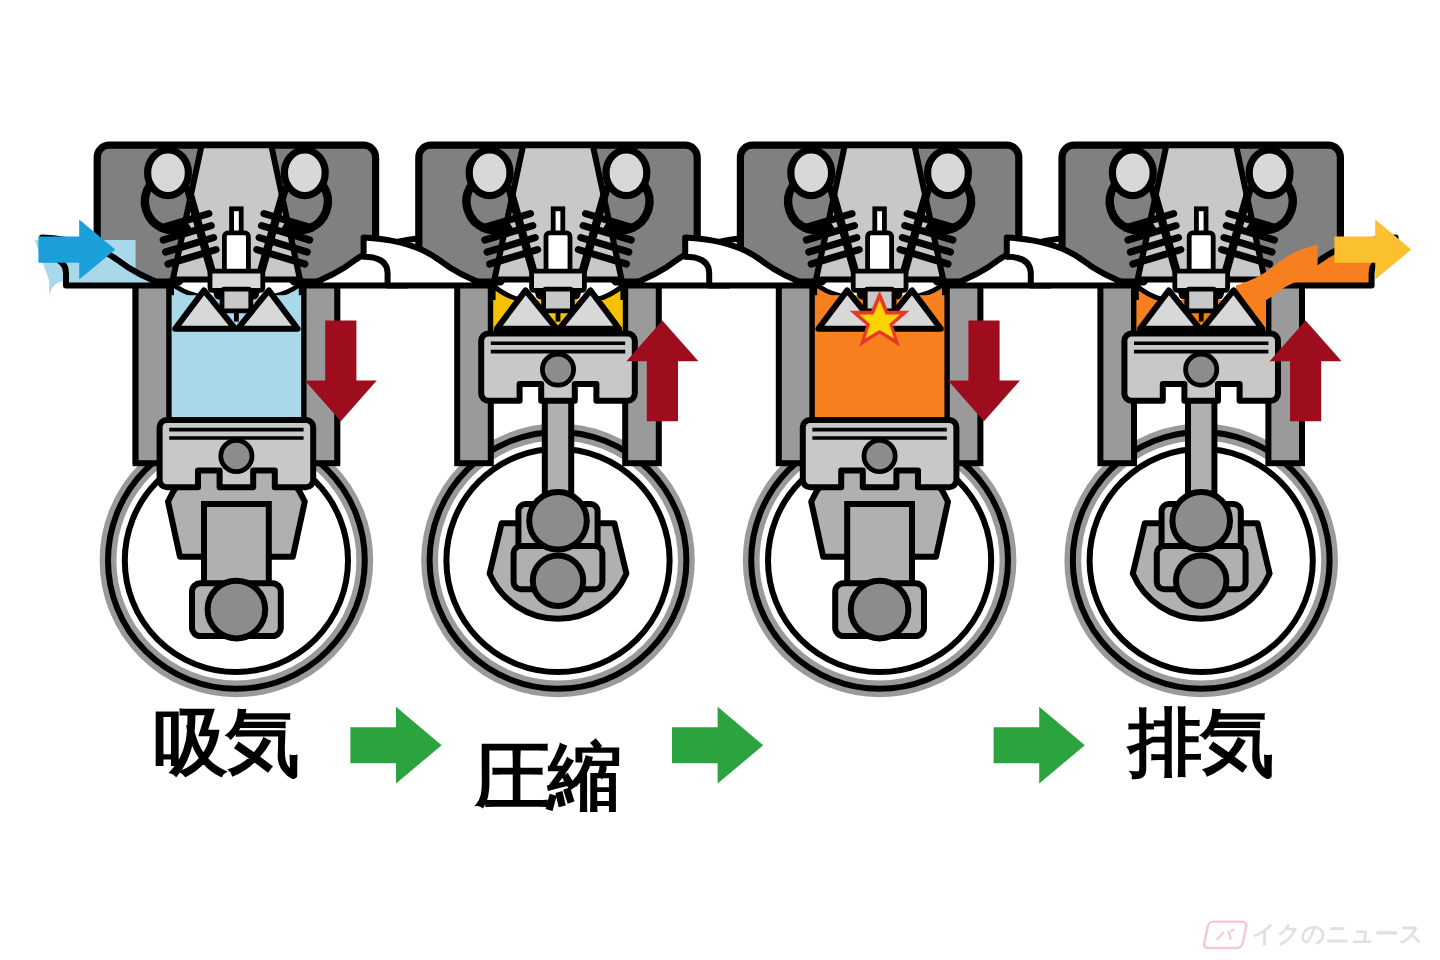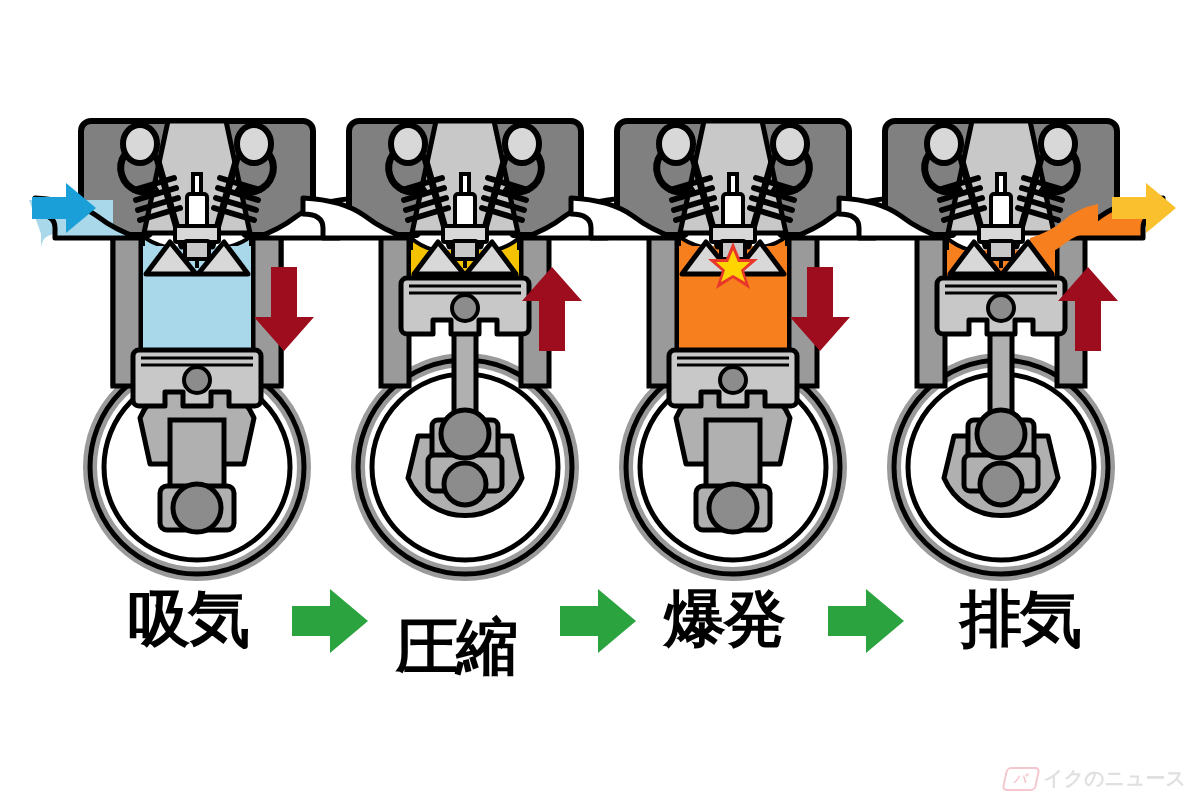--- a/index.html
+++ b/index.html
@@ -310,21 +310,20 @@
     <g>
       <path d="M560,606 h38 v-17 l38,32 l-38,32 v-17 h-38 z" fill="#2ba33f"></path>
     </g>
     <g>
       <path d="M828,606 h38 v-17 l38,32 l-38,32 v-17 h-38 z" fill="#2ba33f"></path>
     </g>
   </svg>
 
   <div class="stage-label" style="left:128px;top:588px;text-align:center;">吸気</div>
   <div class="stage-label" style="left:396px;top:588px;margin-top:28px;">圧縮</div>
-  <div class="stage-label" style="left:664px;top:588px;">爆発</div>
-  <div class="stage-label" style="left:960px;top:588px;">排気</div>
+  <div class="stage-label" style="left:940px;top:588px;">排気</div>
 
   <div class="watermark">
     <span class="wm-badge">バ</span>
     <span class="wm-text">イクのニュース</span>
   </div>
 
 </div>
 
 </body></html>

